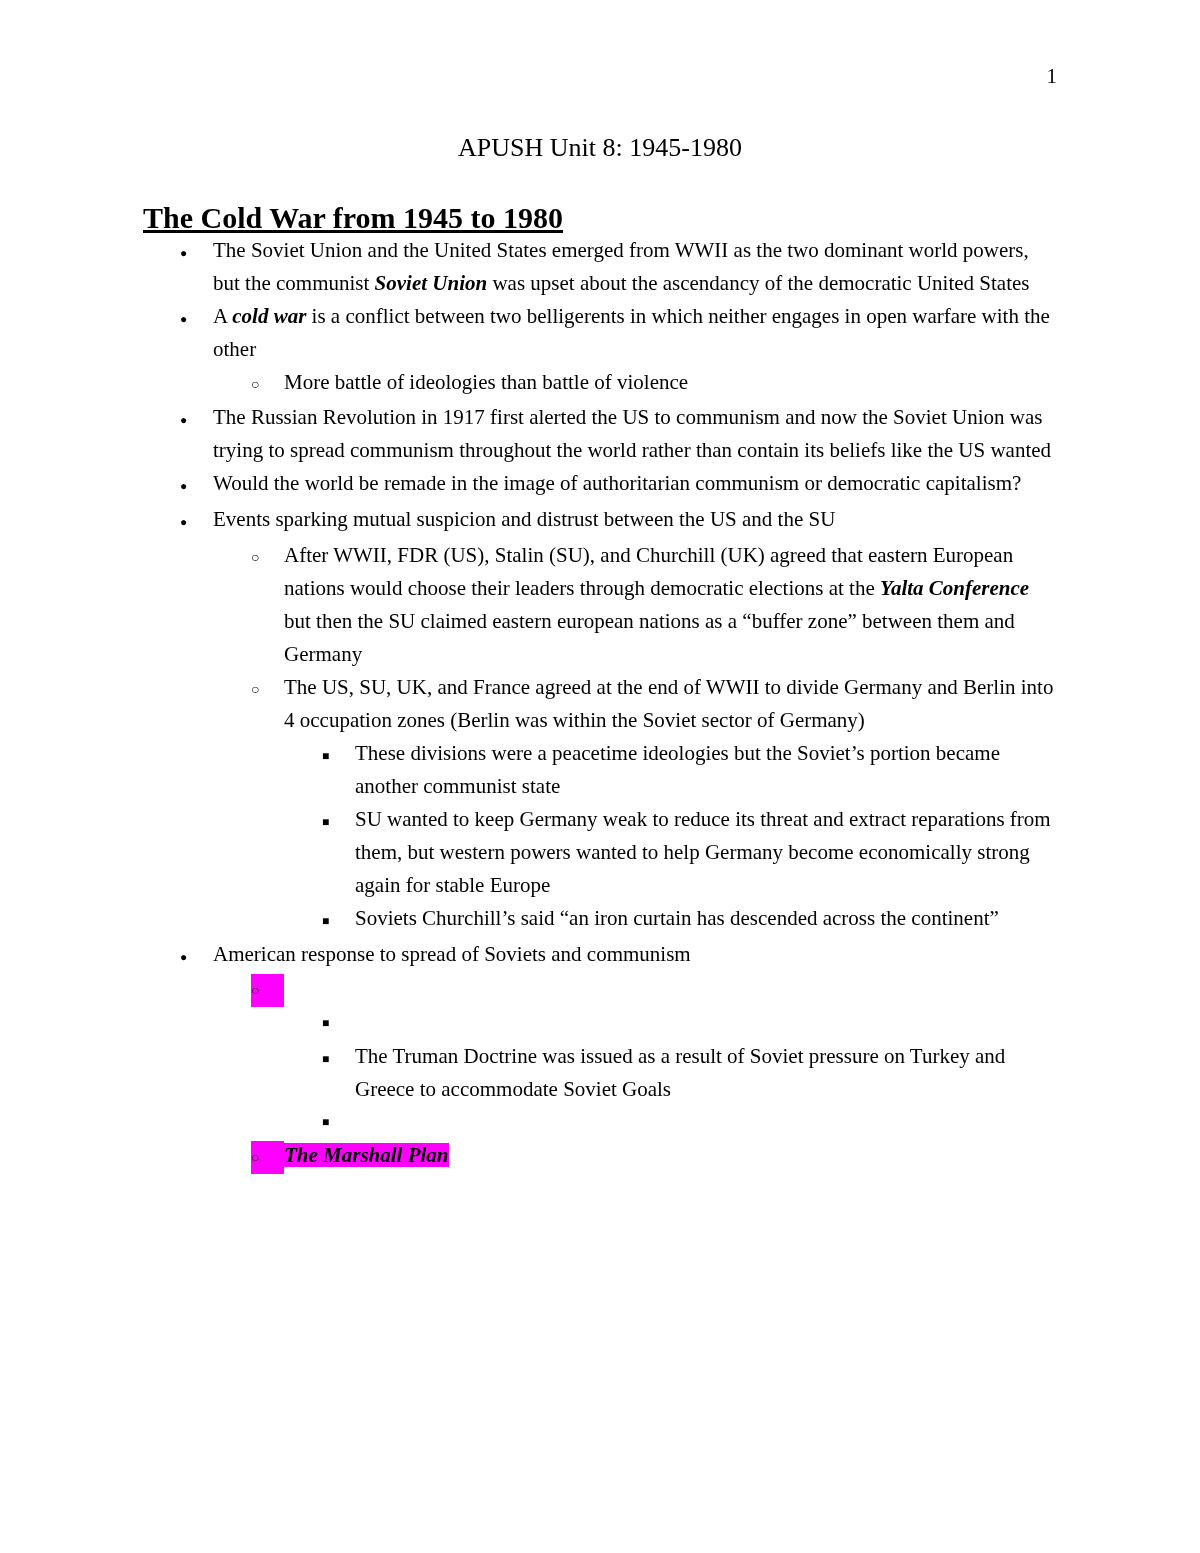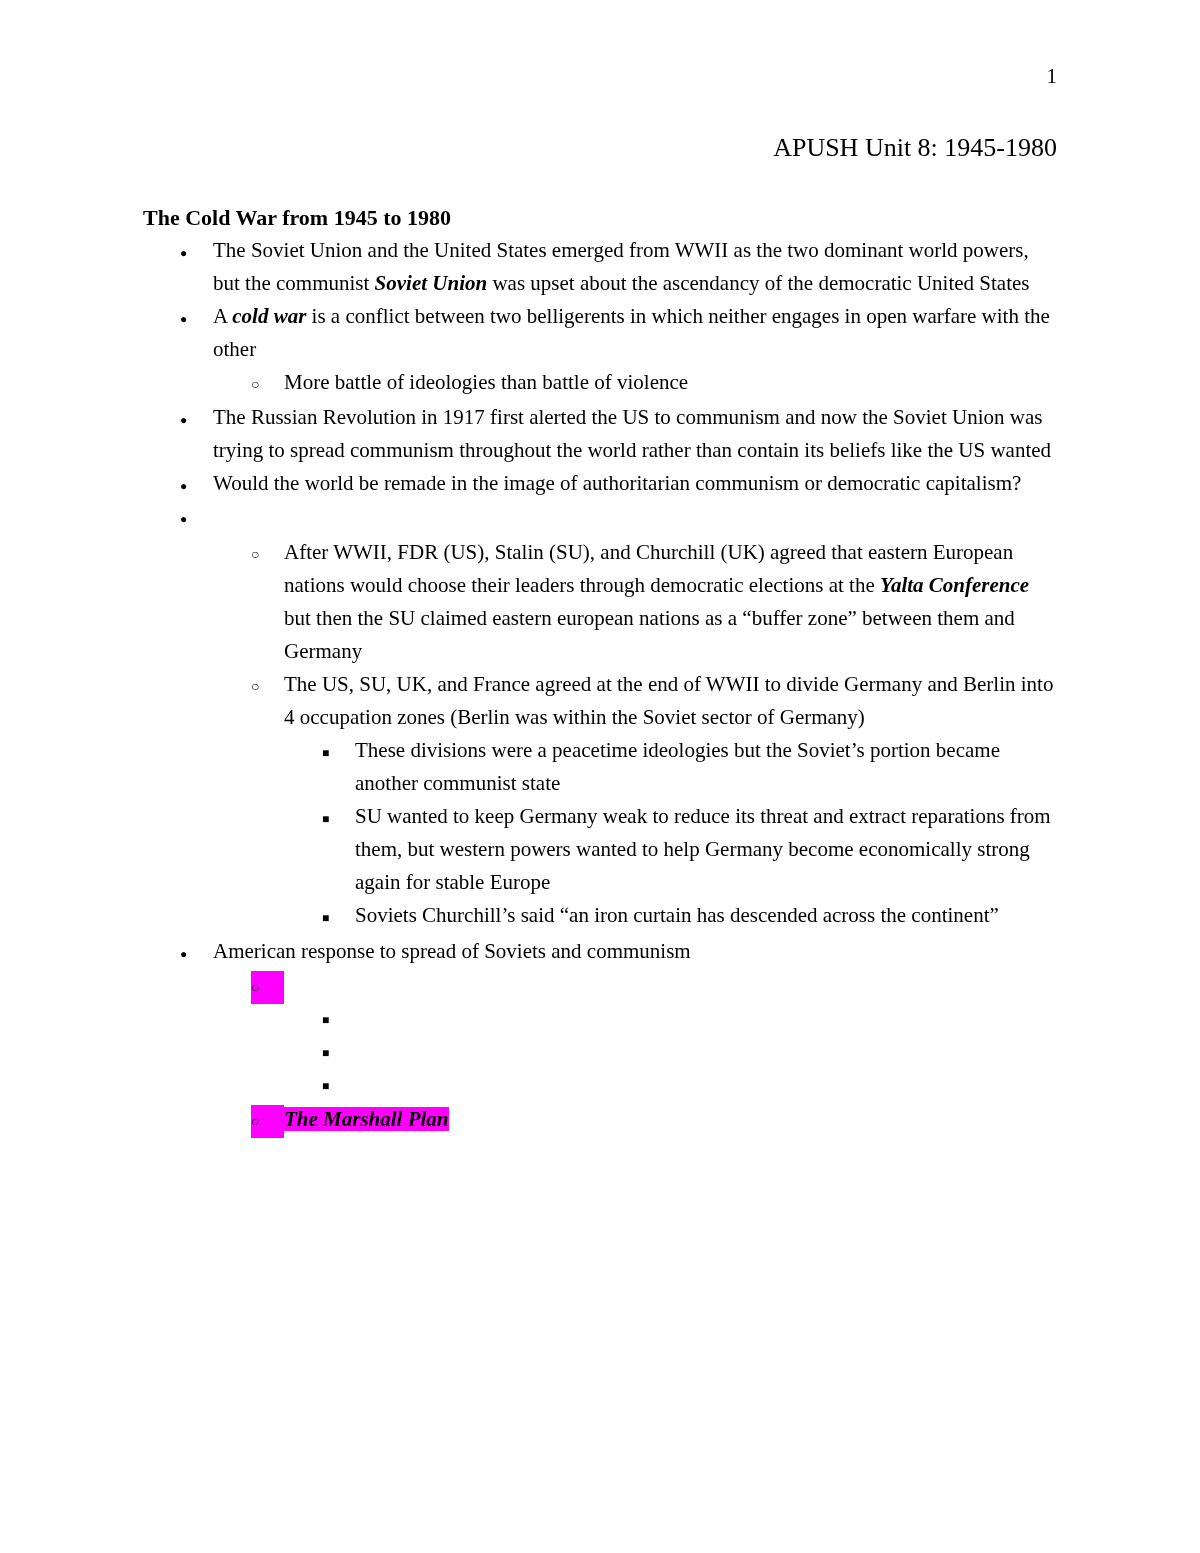--- a/index.html
+++ b/index.html
@@ -16,30 +16,31 @@
     background: #ffffff;
     padding: 60px 143px 0 143px;
     overflow: hidden;
   }
   .page-number {
     text-align: right;
     font-size: 21px;
     line-height: 33px;
   }
   .doc-title {
-    text-align: right;
+    text-align: center;
     font-size: 26px;
     font-weight: 400;
     line-height: 34px;
     margin-top: 38px;
   }
   .section-heading {
     display: inline-block;
-    font-size: 22px;
+    font-size: 30px;
     font-weight: 700;
+    text-decoration: underline;
     line-height: 33px;
     margin-top: 36px;
   }
   .doc-body { margin-top: 0; }
   .li {
     display: flex;
     align-items: baseline;
     font-size: 21px;
     line-height: 33px;
   }
@@ -83,20 +84,21 @@
       <div class="li lvl1">
         <span class="bullet b1">●</span>
         <div class="li-text"><span>The Russian Revolution in 1917 first alerted the US to communism and now the Soviet Union was trying to spread communism throughout the world rather than contain its beliefs like the US wanted</span></div>
       </div>
       <div class="li lvl1">
         <span class="bullet b1">●</span>
         <div class="li-text"><span>Would the world be remade in the image of authoritarian communism or democratic capitalism?</span></div>
       </div>
       <div class="li lvl1">
         <span class="bullet b1">●</span>
+        <div class="li-text"><span>Events sparking mutual suspicion and distrust between the US and the SU</span></div>
       </div>
       <div class="li lvl2">
         <span class="bullet b2">○</span>
         <div class="li-text"><span>After WWII, FDR (US), Stalin (SU), and Churchill (UK) agreed that eastern European nations would choose their leaders through democratic elections at the </span><span class="bold">Yalta Conference</span><span> but then the SU claimed eastern european nations as a “buffer zone” between them and Germany</span></div>
       </div>
       <div class="li lvl2">
         <span class="bullet b2">○</span>
         <div class="li-text"><span>The US, SU, UK, and France agreed at the end of WWII to divide Germany and Berlin into 4 occupation zones (Berlin was within the Soviet sector of Germany)</span></div>
       </div>
       <div class="li lvl3">
@@ -116,20 +118,21 @@
         <div class="li-text"><span>American response to spread of Soviets and communism</span></div>
       </div>
       <div class="li lvl2">
         <span class="bullet b2 hl">○</span>
       </div>
       <div class="li lvl3">
         <span class="bullet b3">■</span>
       </div>
       <div class="li lvl3">
         <span class="bullet b3">■</span>
+        <div class="li-text"><span>The Truman Doctrine was issued as a result of Soviet pressure on Turkey and Greece to accommodate Soviet Goals</span></div>
       </div>
       <div class="li lvl3">
         <span class="bullet b3">■</span>
       </div>
       <div class="li lvl2">
         <span class="bullet b2 hl">○</span>
         <div class="li-text"><span class="bold hl">The Marshall Plan</span></div>
       </div>
     </div>
 </div>

